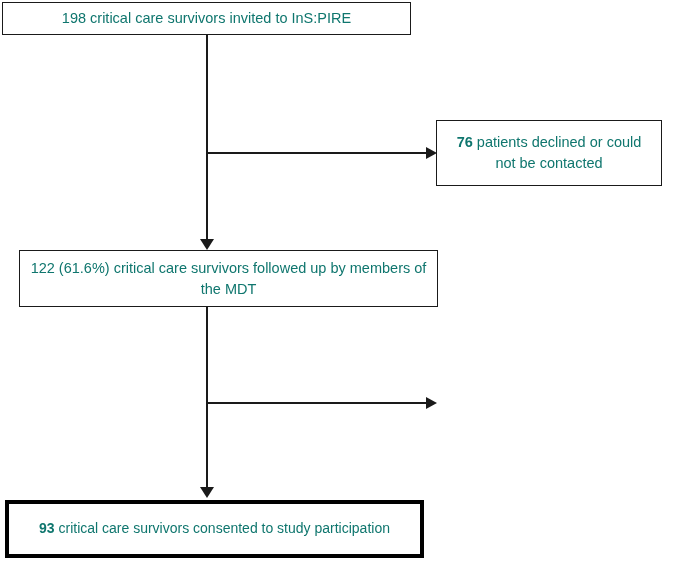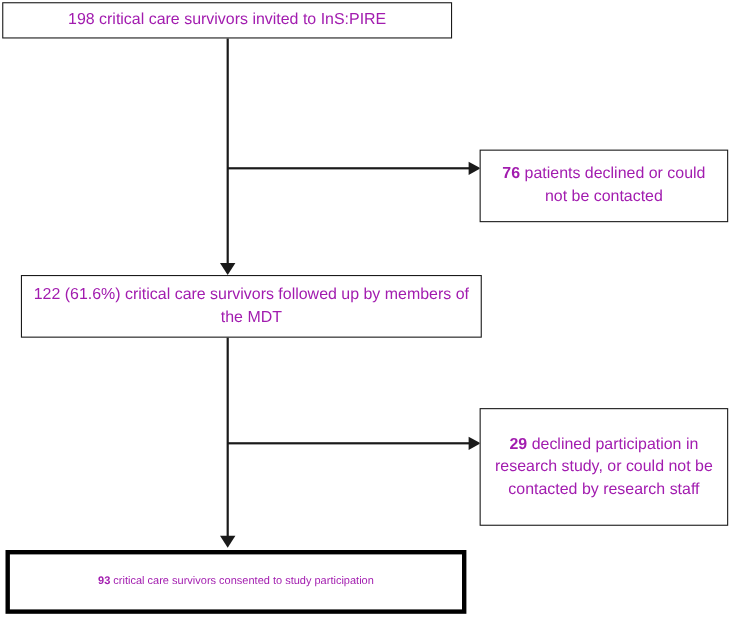--- a/index.html
+++ b/index.html
@@ -22,32 +22,32 @@
     position: absolute;
     box-sizing: border-box;
     background: #ffffff;
     border: 1px solid #1a1a1a;
     display: flex;
     align-items: center;
     justify-content: center;
     text-align: center;
     font-size: 14.5px;
     line-height: 1.42;
-    color: #a21caf;
+    color: #0f766e;
     padding: 2px 8px;
   }
   .node .txt {
     display: block;
     width: 100%;
   }
   .node-emph {
     border: 4px solid #000000;
   }
   .node-emph .txt {
-    font-size: 10px;
+    font-size: 14px;
     text-align: center;
   }
   b, .lead {
     font-weight: bold;
   }
 
   
   .vline {
     position: absolute;
     width: 1.6px;
@@ -83,35 +83,32 @@
   <div class="node" style="left:2px; top:2px; width:409px; height:33px;">
     <span class="txt"><span class="lead" style="font-weight:normal;">198</span><span> critical care survivors invited to InS:PIRE</span></span>
   </div>
 
   <div class="vline" style="left:206px; top:35px; height:213px;"></div>
   <div class="arrow-down" style="left:200px; top:239px;"></div>
 
   <div class="hline" style="left:207px; top:152px; width:222px;"></div>
   <div class="arrow-right" style="left:426px; top:147px;"></div>
 
-  <div class="node" style="left:436px; top:120px; width:226px; height:66px;margin-top:16px;">
+  <div class="node" style="left:436px; top:120px; width:226px; height:66px;">
     <span class="txt"><span class="lead">76</span><span> patients declined or could not be contacted</span></span>
   </div>
 
   <div class="node" style="left:2px; top:250px; width:419px; height:57px;margin-left:17px;">
     <span class="txt"><span class="lead" style="font-weight:normal;">122 (61.6%)</span><span> critical care survivors followed up by members of the MDT</span></span>
   </div>
 
   <div class="vline" style="left:206px; top:307px; height:184px;"></div>
   <div class="arrow-down" style="left:200px; top:487px;"></div>
 
   <div class="hline" style="left:207px; top:402px; width:222px;"></div>
   <div class="arrow-right" style="left:426px; top:397px;"></div>
 
-  <div class="node" style="left:436px; top:371px; width:226px; height:107px;">
-    <span class="txt"><span class="lead">29</span><span> declined participation in research study, or could not be contacted by research staff</span></span>
-  </div>
 
   <div class="node node-emph" style="left:5px; top:500px; width:419px; height:58px;">
     <span class="txt"><span class="lead">93</span><span> critical care survivors consented to study participation</span></span>
   </div>
 
 </div>
 
 </body></html>

